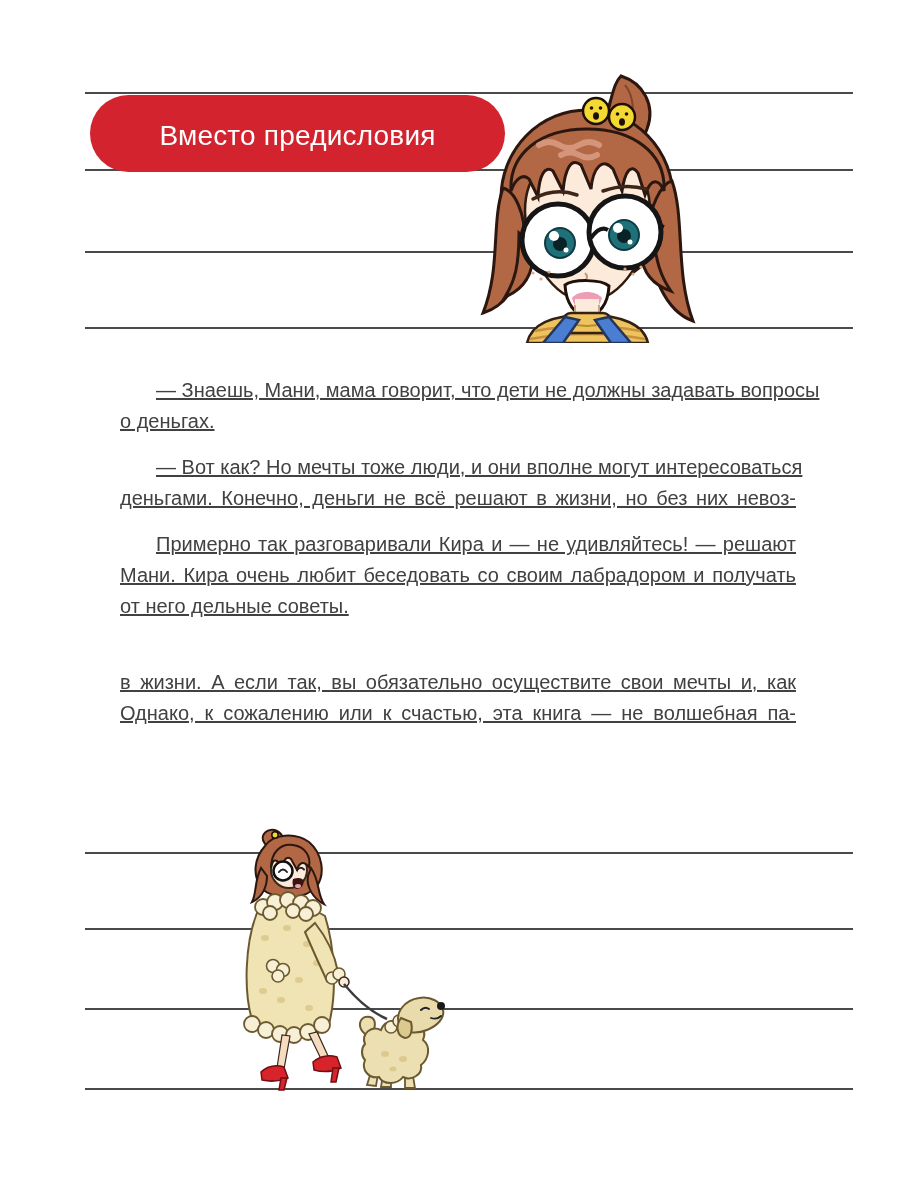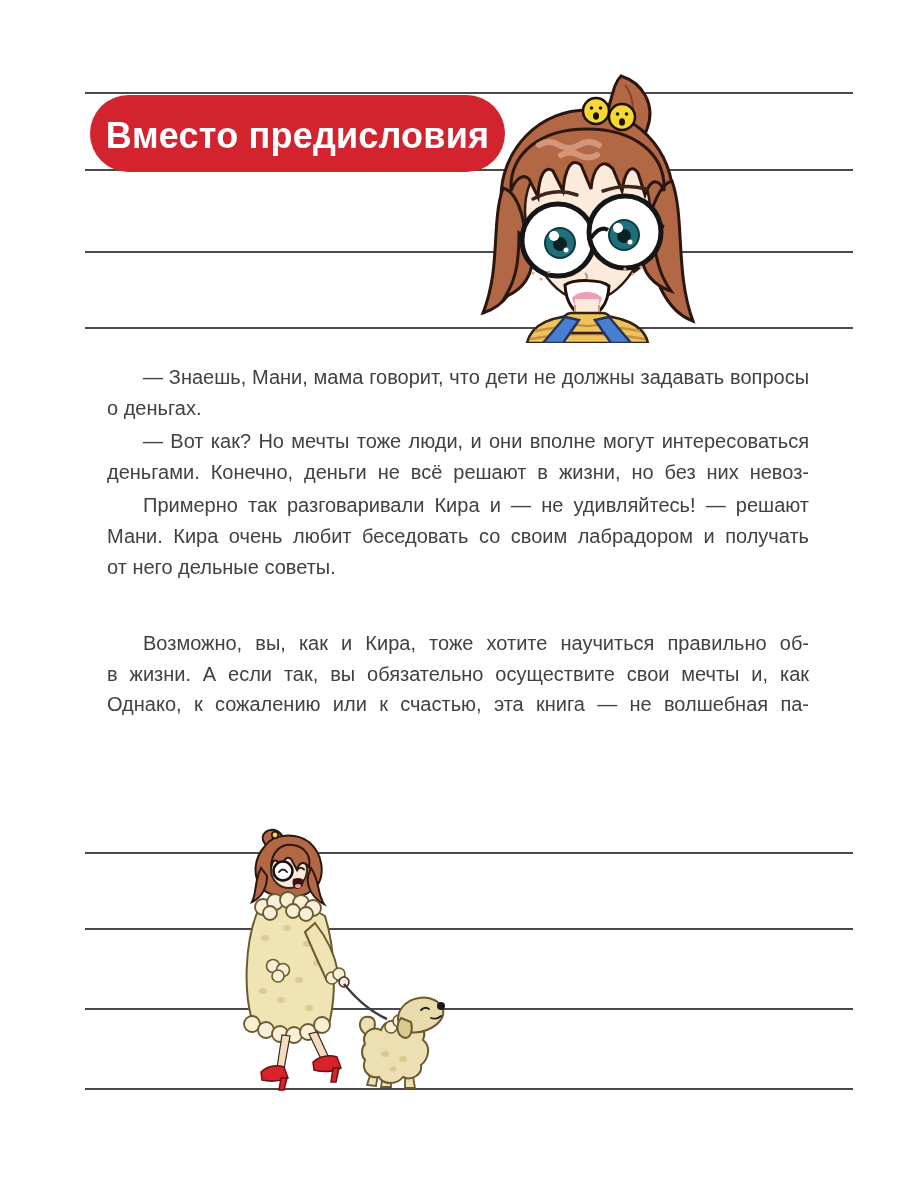--- a/index.html
+++ b/index.html
@@ -17,32 +17,32 @@
   .ruled-line{
     position:absolute;left:85px;width:768px;height:2px;
     background:var(--line-color);z-index:1;
   }
   .title-banner{
     position:absolute;left:90px;top:95px;width:415px;height:77px;
     background:var(--accent);border-radius:39px;z-index:3;
     display:flex;align-items:center;justify-content:center;
   }
   .title-banner .title-text{
-    color:#ffffff;font-size:36px;font-weight:700;letter-spacing:.2px;
+    color:#ffffff;font-size:28px;font-weight:400;letter-spacing:.2px;
     white-space:nowrap;transform:translateY(-1px);margin-top:7px;
   }
   .illustration{position:absolute;z-index:2;}
   #top-illustration{left:475px;top:73px;}
   #bottom-illustration{left:235px;top:828px;}
   .text-block{
     position:absolute;left:104px;top:359px;width:708px;z-index:2;
     color:var(--text-color);font-size:20px;line-height:30.6px;
     font-weight:400;
   }
-  .paragraph{margin:3px;}
+  .paragraph{margin:16px;text-decoration:underline;}
   .paragraph.spaced{margin-top:46px;}
   .line{
     text-align:justify;text-align-last:justify;white-space:nowrap;
   }
   .line.last{text-align-last:left;white-space:normal;}
   .line.indent{text-indent:36px;}
 </style>
 </head>
 <body>
 
@@ -160,21 +160,20 @@
       <div class="paragraph">
         <div class="line indent">— Вот как? Но мечты тоже люди, и они вполне могут интересоваться</div>
         <div class="line">деньгами. Конечно, деньги не всё решают в жизни, но без них невоз-</div>
       </div>
       <div class="paragraph">
         <div class="line indent">Примерно так разговаривали Кира и — не удивляйтесь! — решают</div>
         <div class="line">Мани. Кира очень любит беседовать со своим лабрадором и получать</div>
         <div class="line last">от него дельные советы.</div>
       </div>
       <div class="paragraph spaced">
-        <div class="line indent">Возможно, вы, как и Кира, тоже хотите научиться правильно об-</div>
         <div class="line">в жизни. А если так, вы обязательно осуществите свои мечты и, как</div>
         <div class="line">Однако, к сожалению или к счастью, эта книга — не волшебная па-</div>
       </div>
     </div>
 
   <svg id="bottom-illustration" class="illustration" width="215" height="265" viewBox="0 0 215 265">
 
     <g fill="#b26845" stroke="#2b1710" stroke-width="2">
       <path d="M30,16 C23,6 34,-1 42,3 C50,7 49,16 44,20 Z"></path>
       <path d="M30,18 C19,30 17,48 27,61 C40,72 70,73 82,58 C90,46 88,26 74,14 C60,4 38,6 30,18 Z"></path>

